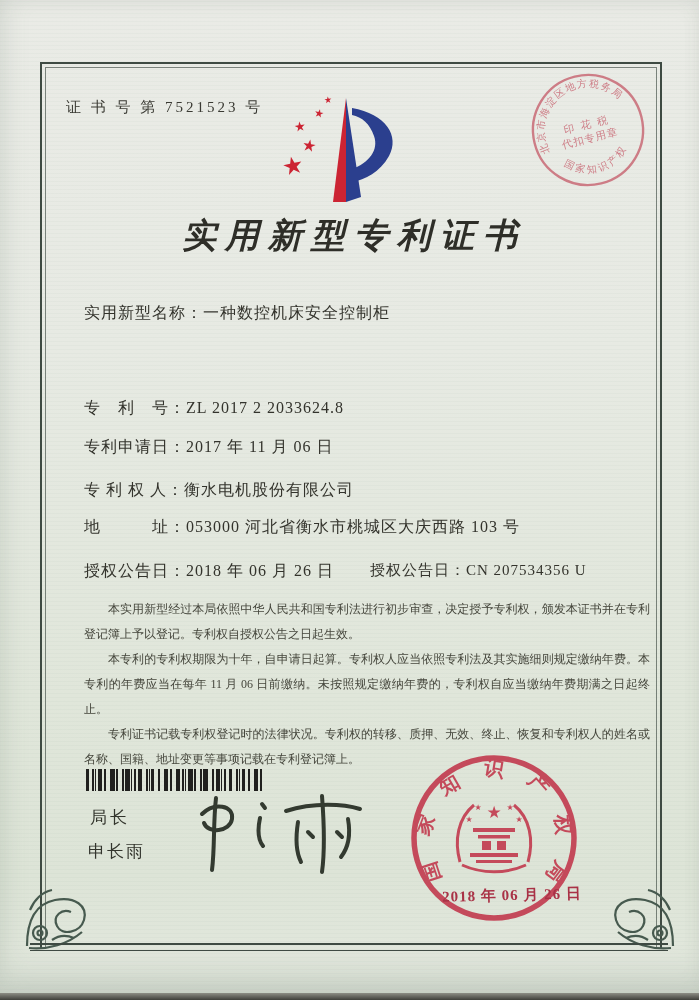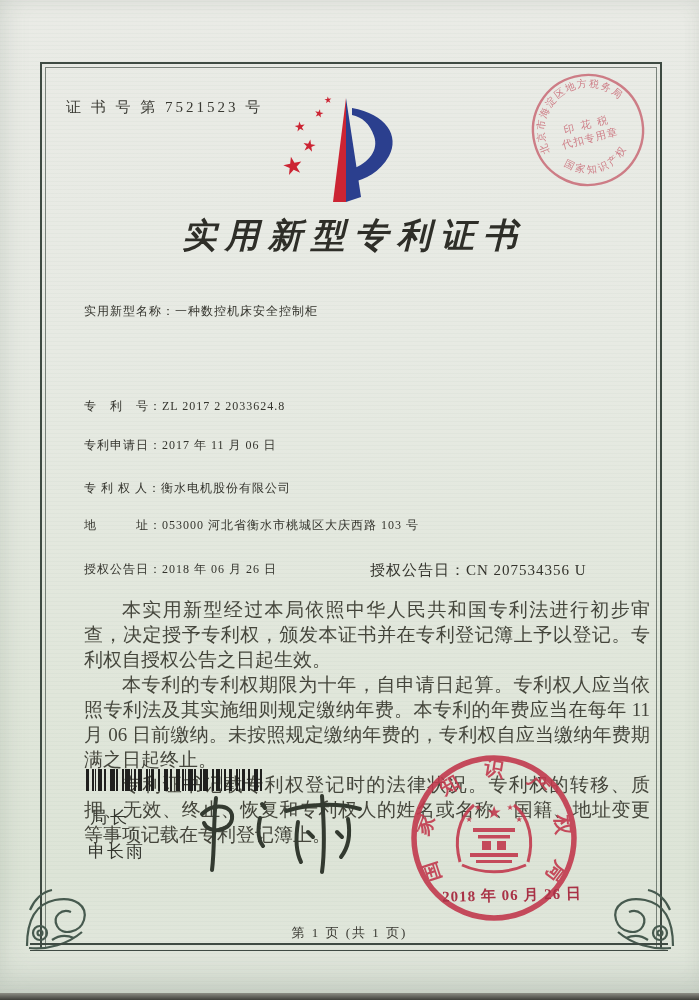--- a/index.html
+++ b/index.html
@@ -30,27 +30,27 @@
   }
   .cert-no{
     position:absolute;left:66px;top:98px;font-size:15px;color:#3a3a33;letter-spacing:3px;
   }
   .logo{position:absolute;left:272px;top:96px;width:156px;height:114px;}
   .logo .star{position:absolute;color:#cc2433;line-height:1;}
   .title{
     position:absolute;left:0;top:213px;width:699px;text-align:center;
     font-size:34px;font-weight:bold;color:#2e2e28;letter-spacing:9px;text-indent:9px;font-style:italic;
   }
-  .row{position:absolute;left:84px;font-size:12px;color:#33332c;letter-spacing:1px;white-space:nowrap;}
+  .row{position:absolute;left:84px;font-size:16px;color:#33332c;letter-spacing:1px;white-space:nowrap;}
   .r1{top:303px;} .r2{top:358px;} .r3{top:398px;} .r4{top:437px;}
   .r5{top:480px;} .r6{top:517px;} .r7{top:561px;}
   .col2{position:absolute;left:370px;top:561px;font-size:15px;color:#33332c;letter-spacing:1px;white-space:nowrap;}
   .paras{
     position:absolute;left:84px;top:597px;width:566px;
-    font-size:19px;line-height:25px;color:#45463c;text-align:justify;
+    font-size:12px;line-height:25px;color:#45463c;text-align:justify;
   }
   .paras p{margin:0;text-indent:2em;}
   .barcode{
     position:absolute;left:86px;top:769px;width:180px;height:22px;
     background-image:
       repeating-linear-gradient(90deg,#20201e 0 2px,rgba(0,0,0,0) 2px 6px),
       repeating-linear-gradient(90deg,#20201e 0 1px,rgba(0,0,0,0) 1px 9px),
       repeating-linear-gradient(90deg,#20201e 0 3px,rgba(0,0,0,0) 3px 13px);
   }
   .sig-title{position:absolute;left:90px;top:806px;font-size:17px;color:#33352d;letter-spacing:3px;}
@@ -173,21 +173,20 @@
         <rect x="-24" y="15" width="48" height="4" stroke="none"></rect>
         <rect x="-18" y="22" width="36" height="3" stroke="none"></rect>
         <path d="M-34,24 C-40,2 -36,-20 -20,-33" fill="none" stroke-width="3"></path>
         <path d="M34,24 C40,2 36,-20 20,-33" fill="none" stroke-width="3"></path>
         <path d="M-32,27 C-12,36 12,36 32,27" fill="none" stroke-width="3"></path>
       </g>
     </svg>
   </div>
   <div class="seal-date">2018 年 06 月 26 日</div>
 
-  <div class="footer">第 1 页 (共 1 页)</div>
 
   <div class="corner left">
     <svg width="78" height="70" viewBox="0 0 78 70">
       <g fill="none" stroke="#475a4f" stroke-width="2.2">
         <path d="M5,66 C5,40 13,24 33,20 C53,16 66,26 62,40 C58,53 40,56 35,46 C30,36 40,28 49,32"></path>
         <path d="M7,68 C26,70 46,64 60,52"></path>
         <path d="M30,60 C37,55 45,55 52,58"></path>
         <circle cx="18" cy="53" r="7"></circle>
         <circle cx="18" cy="53" r="2.5"></circle>
         <path d="M8,30 C12,20 20,12 30,10"></path>

